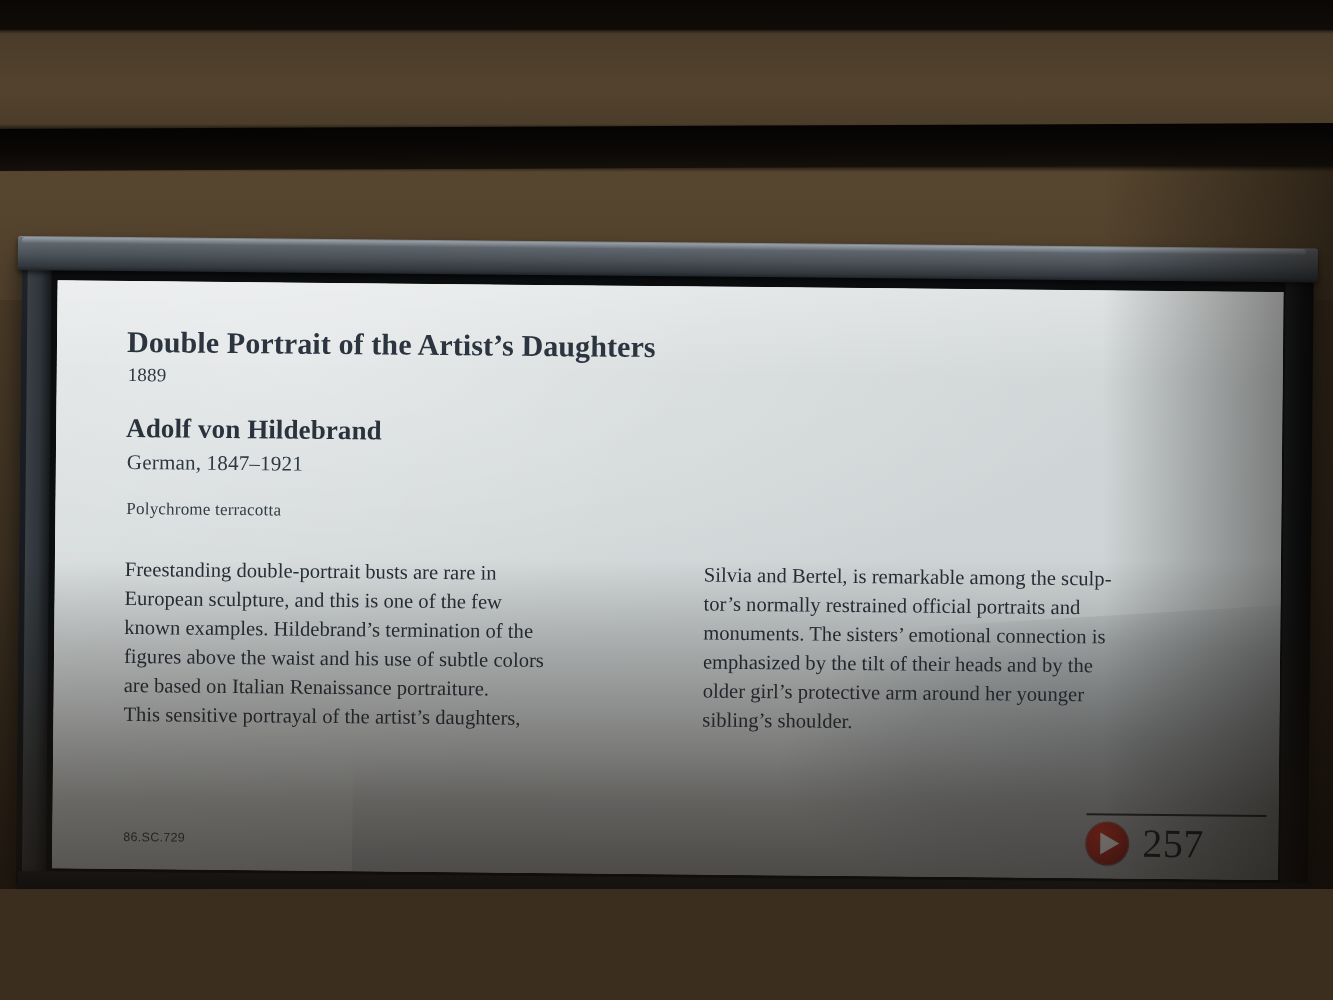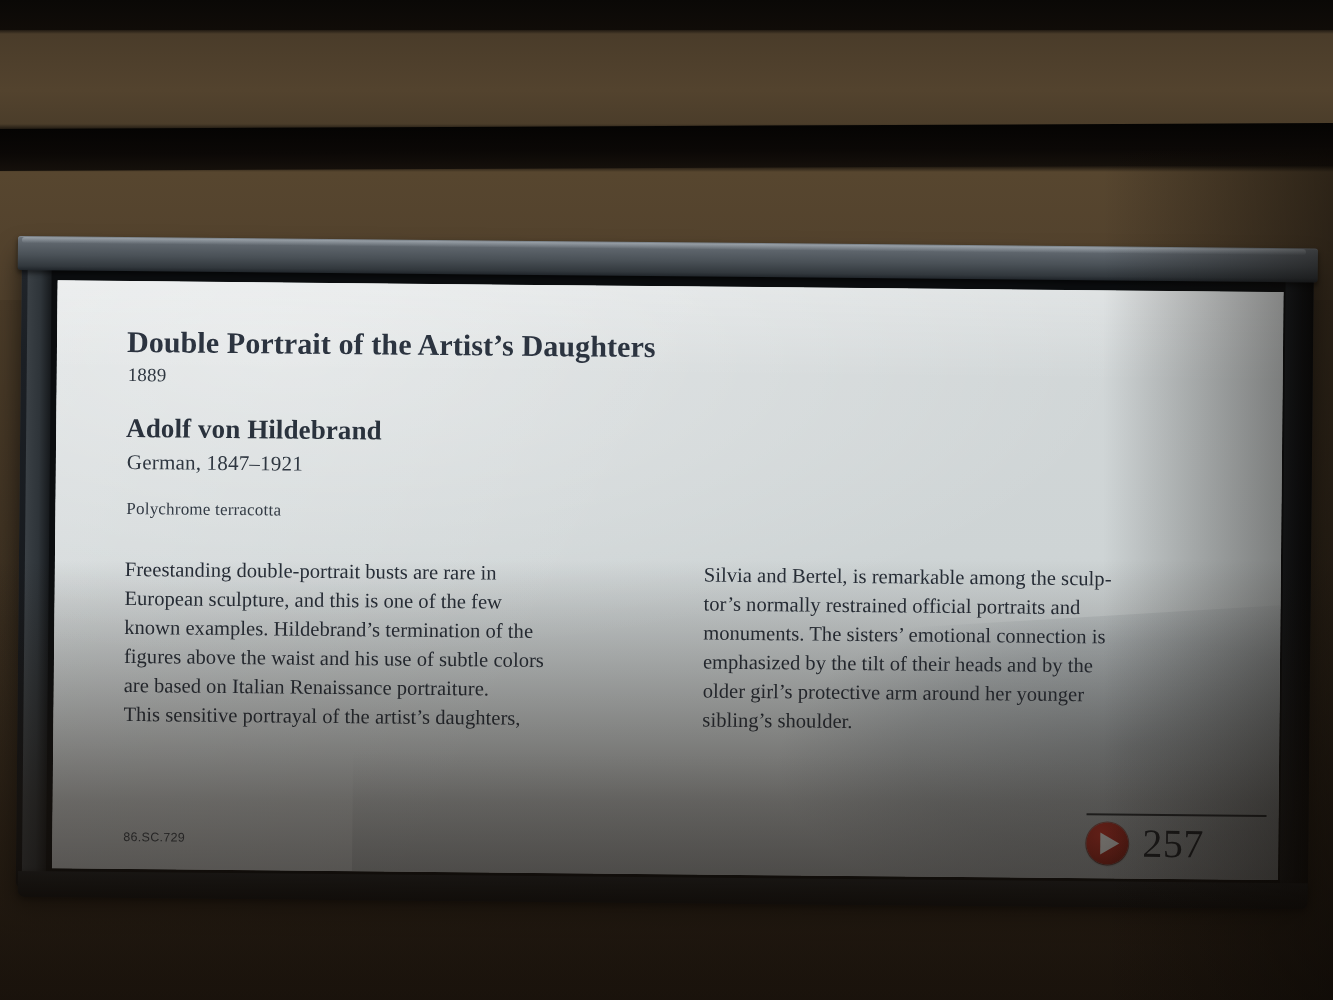--- a/index.html
+++ b/index.html
@@ -1,21 +1,21 @@
 <!DOCTYPE html>
 <html><head>
 <meta charset="utf-8">
 <style>
   html,body{margin:0;padding:0;}
   body{
     width:1333px;height:1000px;overflow:hidden;
     font-family:"Liberation Serif",serif;
     background:#3b2e1f;
   }
-  #stage{position:relative;width:1333px;height:1000px;overflow:hidden;}
+  #stage{position:relative;width:1333px;height:889px;overflow:hidden;}
 
   
   .wall{position:absolute;inset:0;
     background:
       linear-gradient(180deg,
         #0c0906 0px, #0d0a07 28px,
         #4a3c2a 34px, #53432e 90px,
         #4b3d2a 124px,
         #070504 132px, #060403 164px,
         #57462f 172px, #50402c 300px,

